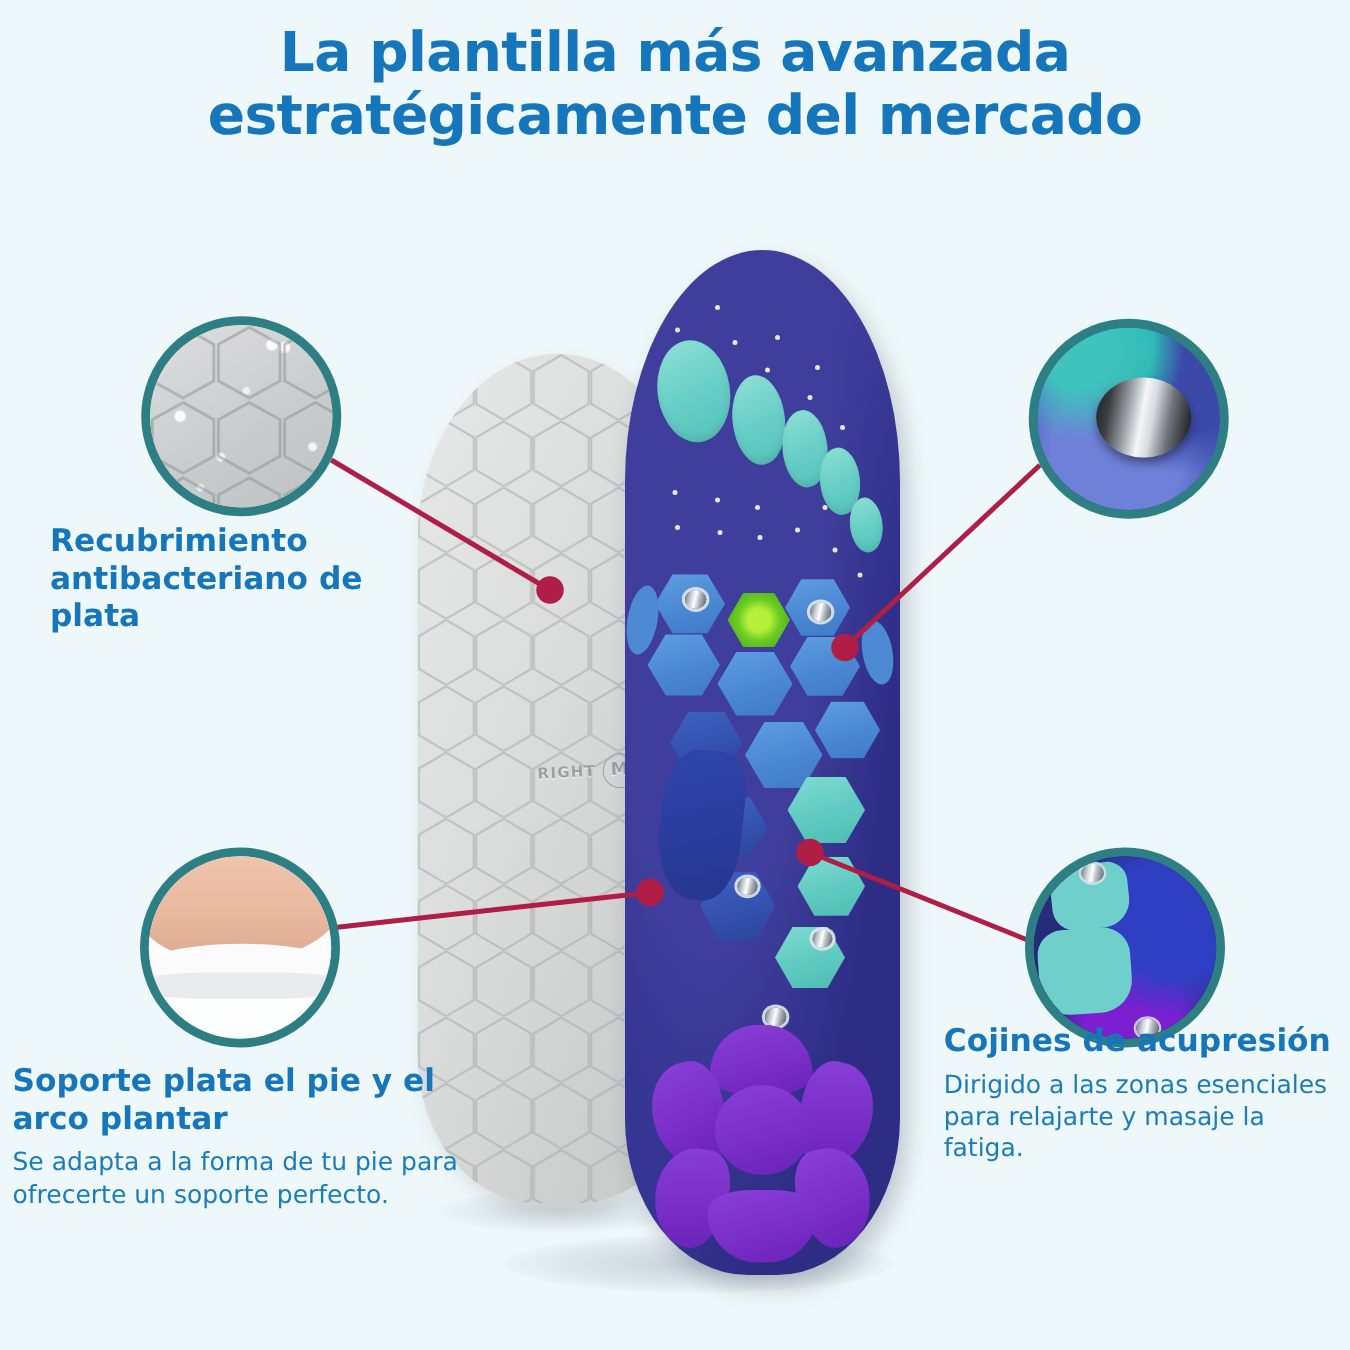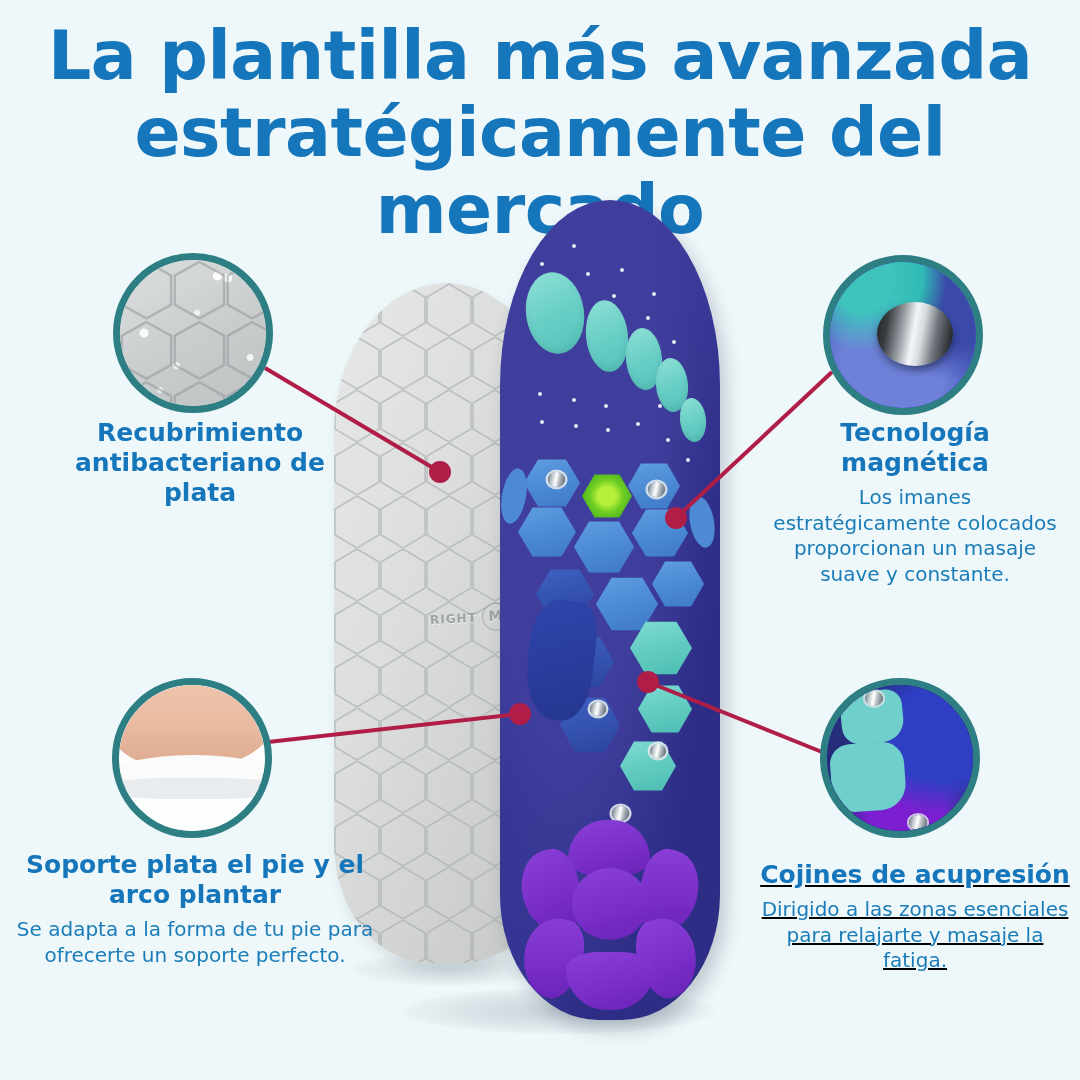--- a/index.html
+++ b/index.html
@@ -11,21 +11,21 @@
     position:relative;
   }
   .stage{position:absolute;inset:0;}
 
   
   .title{
     position:absolute;left:0;right:0;top:18px;
     text-align:center;
     color:#1576bb;
     font-weight:bold;
-    font-size:68px;
+    font-size:44px;
     line-height:1.13;
     letter-spacing:-0.5px;
     padding:0 40px;
     box-sizing:border-box;
   }
   .title .l2{display:block;}
 
   
   .lines{position:absolute;inset:0;pointer-events:none;}
 
@@ -189,32 +189,32 @@
   .heelpad{position:absolute;background:linear-gradient(165deg,#8a3fd8 0%,#7a2fc9 55%,#6a22b6 100%);}
 
   .shadow-blob{
     position:absolute;left:404px;top:988px;width:310px;height:46px;
     background:radial-gradient(ellipse at 50% 50%,rgba(90,105,120,.26) 0%,rgba(90,105,120,.10) 52%,rgba(90,105,120,0) 78%);
     border-radius:50%;
   }
   .shadow-blob.small{left:352px;top:952px;width:190px;height:34px;opacity:.75;}
 
   
-  .block{position:absolute;text-align:center;}
+  .block{position:absolute;}
   .block h3{
     margin:0 0 7px 0;color:#1576bb;font-weight:bold;
     font-size:25px;line-height:1.20;
   }
   .block p{
     margin:0;color:#1a7cb8;font-size:20px;line-height:1.28;font-weight:400;
   }
   #b-silver{left:40px;top:418px;width:320px;}
   #b-magnet{left:770px;top:418px;width:290px;}
   #b-arch{left:10px;top:850px;width:370px;}
-  #b-acu{left:755px;top:860px;width:320px;text-decoration:underline;}
+  #b-acu{left:755px;top:818px;width:320px;}
 </style>
 </head>
 <body>
 
 <div class="stage">
 
   <div class="title">
     <span>La plantilla más avanzada</span>
     <span class="l2">estratégicamente del mercado</span>
   </div>
@@ -357,24 +357,20 @@
       <div class="acu-stud s1"></div>
       <div class="acu-stud s2"></div>
       <div class="acu-stud s3"></div>
     </div>
   </div>
 
   <div class="block" id="b-silver">
     <h3>Recubrimiento antibacteriano de plata</h3>
   </div>
 
-  <div class="block" id="b-magnet">
-    <h3>Tecnología magnética</h3>
-    <p>Los imanes estratégicamente colocados proporcionan un masaje suave y constante.</p>
-  </div>
 
   <div class="block" id="b-arch">
     <h3>Soporte plata el pie y el arco plantar</h3>
     <p>Se adapta a la forma de tu pie para ofrecerte un soporte perfecto.</p>
   </div>
 
   <div class="block" id="b-acu">
     <h3>Cojines de acupresión</h3>
     <p>Dirigido a las zonas esenciales para relajarte y masaje la fatiga.</p>
   </div>

